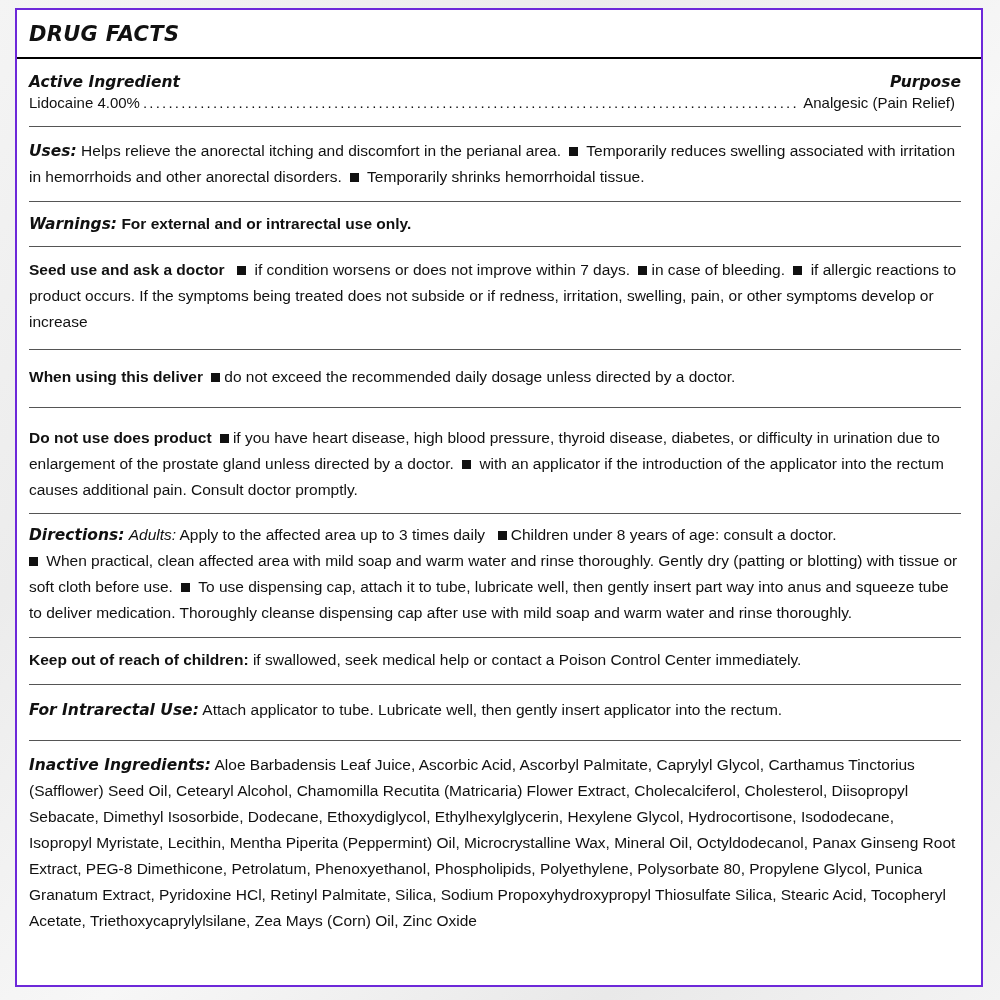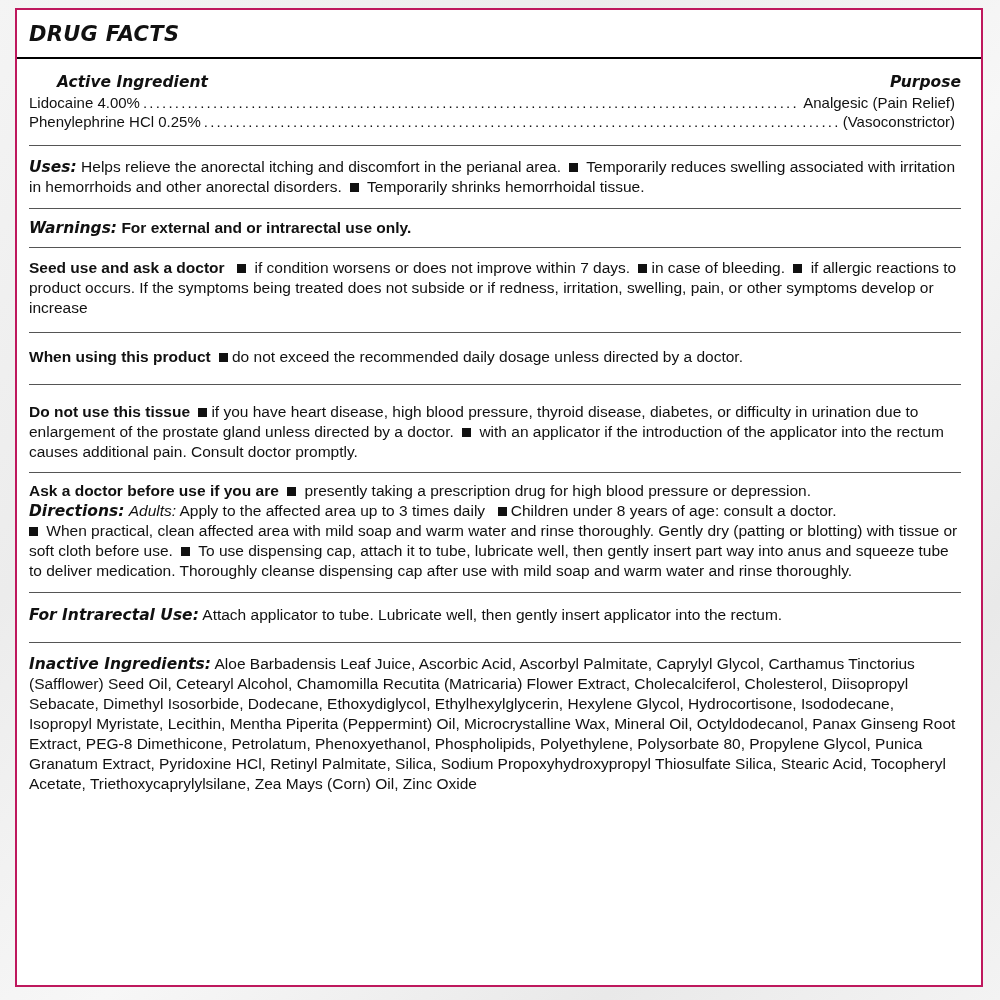--- a/index.html
+++ b/index.html
@@ -14,21 +14,21 @@
     background: linear-gradient(135deg, #f4f4f4 0%, #ececec 30%, #f7f7f7 55%, #e9e9e9 80%, #f3f3f3 100%);
     font-family: "Liberation Sans", sans-serif;
     color: #111;
   }
   .label-box {
     position: absolute;
     left: 15px;
     top: 8px;
     width: 964px;
     height: 975px;
-    border: 2px solid #be185d;
+    border: 2px solid #6d28d9;
     background: #fff;
     box-sizing: content-box;
   }
   .title-bar {
     height: 47px;
     border-bottom: 2px solid #000;
     display: flex;
     align-items: center;
     padding-left: 12px;
   }
@@ -38,21 +38,21 @@
     font-style: italic;
     font-size: 21px;
     letter-spacing: 0.3px;
   }
   .content {
     padding: 0 20px 0 12px;
   }
   .section {
     border-bottom: 1.5px solid #555;
     font-size: 15.5px;
-    line-height: 20px;
+    line-height: 26px;
   }
   .section:last-child { border-bottom: none; }
   .bhead {
     font-family: "DejaVu Sans", sans-serif;
     font-weight: bold;
     font-style: italic;
   }
   .shead {
     font-weight: bold;
   }
@@ -69,21 +69,20 @@
     padding-top: 14px;
     padding-bottom: 14px;
     font-size: 15px;
     line-height: 19px;
   }
   .active-head {
     display: flex;
     justify-content: space-between;
     font-size: 15.5px;
     margin-bottom: 1px;
-    margin-left: 28px;
   }
   .ing-row {
     display: flex;
     align-items: flex-start;
     padding-right: 6px;
   }
   .ing-name { white-space: nowrap; }
   .dots {
     flex: 1;
     overflow: hidden;
@@ -121,25 +120,20 @@
     <div class="section active">
       <div class="active-head">
         <span class="bhead">Active Ingredient</span>
         <span class="bhead">Purpose</span>
       </div>
       <div class="ing-row">
         <span class="ing-name">Lidocaine 4.00%</span>
         <span class="dots"></span>
         <span class="ing-purpose">Analgesic (Pain Relief)</span>
       </div>
-      <div class="ing-row">
-        <span class="ing-name">Phenylephrine HCl 0.25%</span>
-        <span class="dots"></span>
-        <span class="ing-purpose">(Vasoconstrictor)</span>
-      </div>
     </div>
 
     <div class="section s-uses">
       <span class="bhead">Uses:</span>
       <span>Helps relieve the anorectal itching and discomfort in the perianal area.</span>
       <span class="bullet"></span>
       <span>Temporarily reduces swelling associated with irritation in hemorrhoids and other anorectal disorders.</span>
       <span class="bullet"></span>
       <span>Temporarily shrinks hemorrhoidal tissue.</span>
     </div>
@@ -152,50 +146,49 @@
     <div class="section s-stop">
       <span class="shead">Seed use and ask a doctor</span>
       &nbsp;<span class="bullet"></span>
       <span>if condition worsens or does not improve within 7 days.</span>
       <span class="bullet"></span><span>in case of bleeding.</span>
       <span class="bullet"></span>
       <span>if allergic reactions to product occurs. If the symptoms being treated does not subside or if redness, irritation, swelling, pain, or other symptoms develop or increase</span>
     </div>
 
     <div class="section s-when">
-      <span class="shead">When using this product</span>
+      <span class="shead">When using this deliver</span>
       <span class="bullet"></span><span>do not exceed the recommended daily dosage unless directed by a doctor.</span>
     </div>
 
     <div class="section s-dont">
-      <span class="shead">Do not use this tissue</span>
+      <span class="shead">Do not use does product</span>
       <span class="bullet"></span><span>if you have  heart disease, high blood pressure, thyroid disease, diabetes, or difficulty in urination due to enlargement of the prostate gland unless directed by a doctor.</span>
       <span class="bullet"></span>
       <span>with an applicator if the introduction of the applicator into the rectum causes additional pain. Consult doctor promptly.</span>
     </div>
 
     <div class="section s-ask">
-      <div>
-        <span class="shead">Ask a doctor before use if you are</span>
-        <span class="bullet"></span>
-        <span>presently taking a prescription drug for high blood pressure or depression.</span>
-      </div>
       <div>
         <span class="bhead">Directions:</span>
         <span class="ital">Adults:</span>
         <span>Apply to the affected area up to 3 times daily</span>
         &nbsp;<span class="bullet"></span><span>Children under 8 years of age: consult a doctor.</span>
         <br>
         <span class="bullet" style="margin-left:0"></span>
         <span>When practical, clean affected area with mild soap and warm water and rinse thoroughly.  Gently dry (patting or blotting) with tissue or soft cloth before use.</span>
         <span class="bullet"></span>
         <span>To use dispensing cap, attach it to tube, lubricate well, then gently insert part way into anus and squeeze tube to deliver medication.  Thoroughly cleanse dispensing cap after use with mild soap and warm water and rinse thoroughly.</span>
       </div>
     </div>
 
+    <div class="section s-keep">
+      <span class="shead">Keep out of reach of children:</span>
+      <span>if swallowed, seek medical help or contact a Poison Control Center immediately.</span>
+    </div>
 
     <div class="section s-intra">
       <span class="bhead">For Intrarectal Use:</span>
       <span>Attach applicator to tube. Lubricate well, then gently insert applicator into the rectum.</span>
     </div>
 
 
     <div class="section s-inact">
       <span class="bhead">Inactive Ingredients:</span>
       <span>Aloe Barbadensis Leaf Juice, Ascorbic Acid, Ascorbyl Palmitate, Caprylyl Glycol, Carthamus Tinctorius (Safflower) Seed Oil, Cetearyl Alcohol, Chamomilla Recutita (Matricaria) Flower Extract, Cholecalciferol, Cholesterol, Diisopropyl Sebacate, Dimethyl Isosorbide, Dodecane, Ethoxydiglycol, Ethylhexylglycerin, Hexylene Glycol, Hydrocortisone, Isododecane, Isopropyl Myristate, Lecithin, Mentha Piperita (Peppermint) Oil, Microcrystalline Wax, Mineral Oil, Octyldodecanol, Panax Ginseng Root Extract, PEG-8 Dimethicone, Petrolatum, Phenoxyethanol, Phospholipids, Polyethylene, Polysorbate 80, Propylene Glycol, Punica Granatum Extract, Pyridoxine HCl, Retinyl Palmitate, Silica, Sodium Propoxyhydroxypropyl Thiosulfate Silica, Stearic Acid, Tocopheryl Acetate, Triethoxycaprylylsilane, Zea Mays (Corn) Oil, Zinc Oxide</span>

